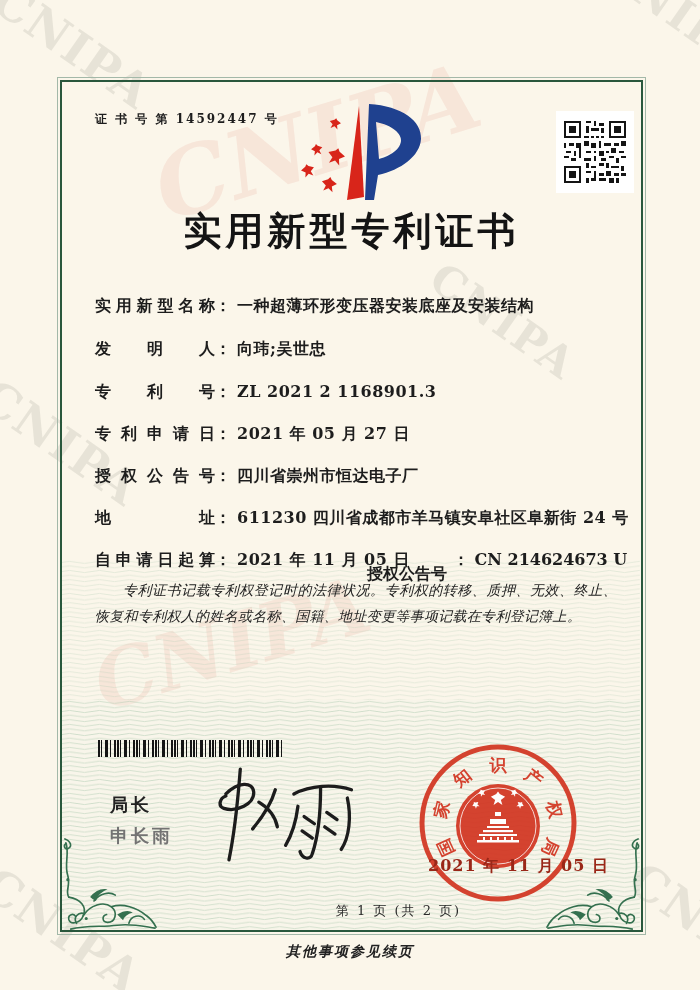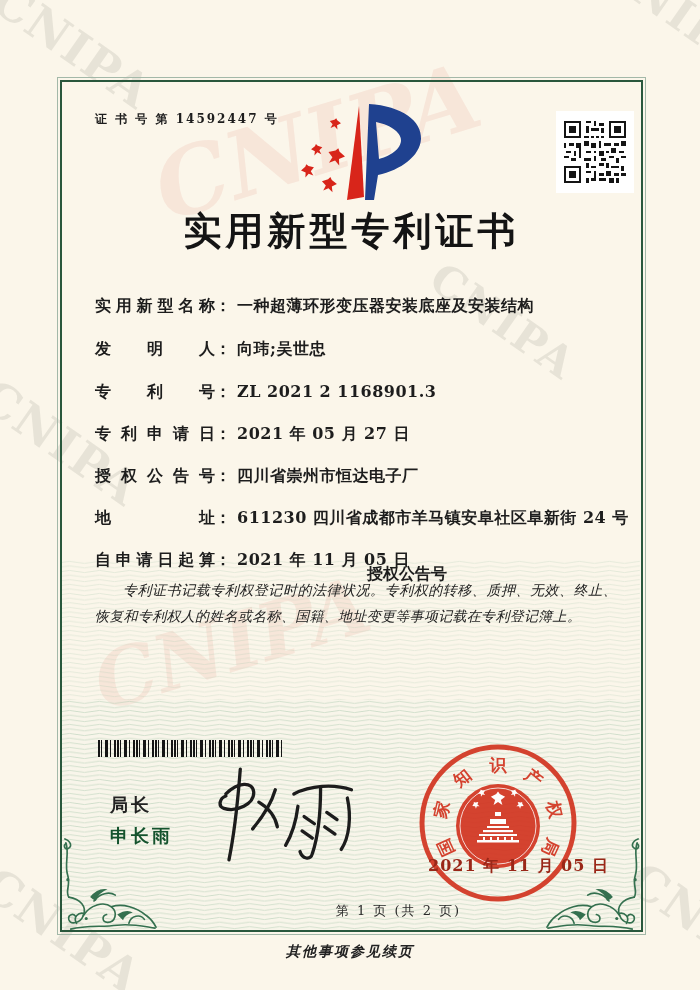--- a/index.html
+++ b/index.html
@@ -50,21 +50,21 @@
   
   .barcode{position:absolute;left:98px;top:740px;width:185px;height:17px;
     background:repeating-linear-gradient(90deg,
       #151515 0 2px,transparent 2px 3px,#151515 3px 4px,transparent 4px 7px,
       #151515 7px 10px,transparent 10px 12px,#151515 12px 13px,transparent 13px 16px,
       #151515 16px 18px,transparent 18px 19px);}
   
   .director-title{position:absolute;left:110px;top:793px;font-size:18px;letter-spacing:3px;font-weight:600;
     font-family:Liberation Serif, serif;color:#222;}
   .director-name{position:absolute;left:110px;top:824px;font-size:18px;letter-spacing:3px;font-weight:600;
-    font-family:"Liberation Sans","DejaVu Sans",sans-serif;color:#14532d;}
+    font-family:"Liberation Sans","DejaVu Sans",sans-serif;color:#737373;}
   .signature{position:absolute;left:195px;top:762px;}
   
   .seal{position:absolute;left:417px;top:742px;}
   .seal-date{position:absolute;left:428px;top:856px;width:160px;text-align:center;
     font-size:16px;font-weight:bold;color:#9a2718;letter-spacing:1px;white-space:nowrap;z-index:5;}
   
   .page-num{position:absolute;left:57px;width:683px;top:902px;text-align:center;
     font-size:13px;letter-spacing:2px;color:#2a2a2a;}
   .foot-note{position:absolute;left:0;width:700px;top:943px;text-align:center;
     font-size:14px;font-weight:600;letter-spacing:2px;font-style:italic;color:#222;}
@@ -205,21 +205,21 @@
     <span class="flabel">专利申请日</span><span class="fcolon">：</span><span class="fvalue">2021 年 05 月 27 日</span>
   </div>
   <div class="frow" style="top:466px;">
     <span class="flabel">授权公告号</span><span class="fcolon">：</span><span class="fvalue">四川省崇州市恒达电子厂</span>
   </div>
   <div class="frow" style="top:508px;">
     <span class="flabel">地址</span><span class="fcolon">：</span><span class="fvalue">611230 四川省成都市羊马镇安阜社区阜新街 24 号</span>
   </div>
   <div class="frow" style="top:550px;">
     <span class="flabel">自申请日起算</span><span class="fcolon">：</span><span class="fvalue">2021 年 11 月 05 日</span>
-    <span class="flabel2">授权公告号</span>
+    <span class="flabel2">授权公告号</span><span class="fvalue2"><span>：</span> <span>CN 214624673 U</span></span>
   </div>
 
   <div class="paras">
     <p>专利证书记载专利权登记时的法律状况。专利权的转移、质押、无效、终止、恢复和专利权人的姓名或名称、国籍、地址变更等事项记载在专利登记簿上。</p>
   </div>
 
   <div class="barcode"></div>
 
   <div class="director-title">局长</div>
   <div class="director-name">申长雨</div>

